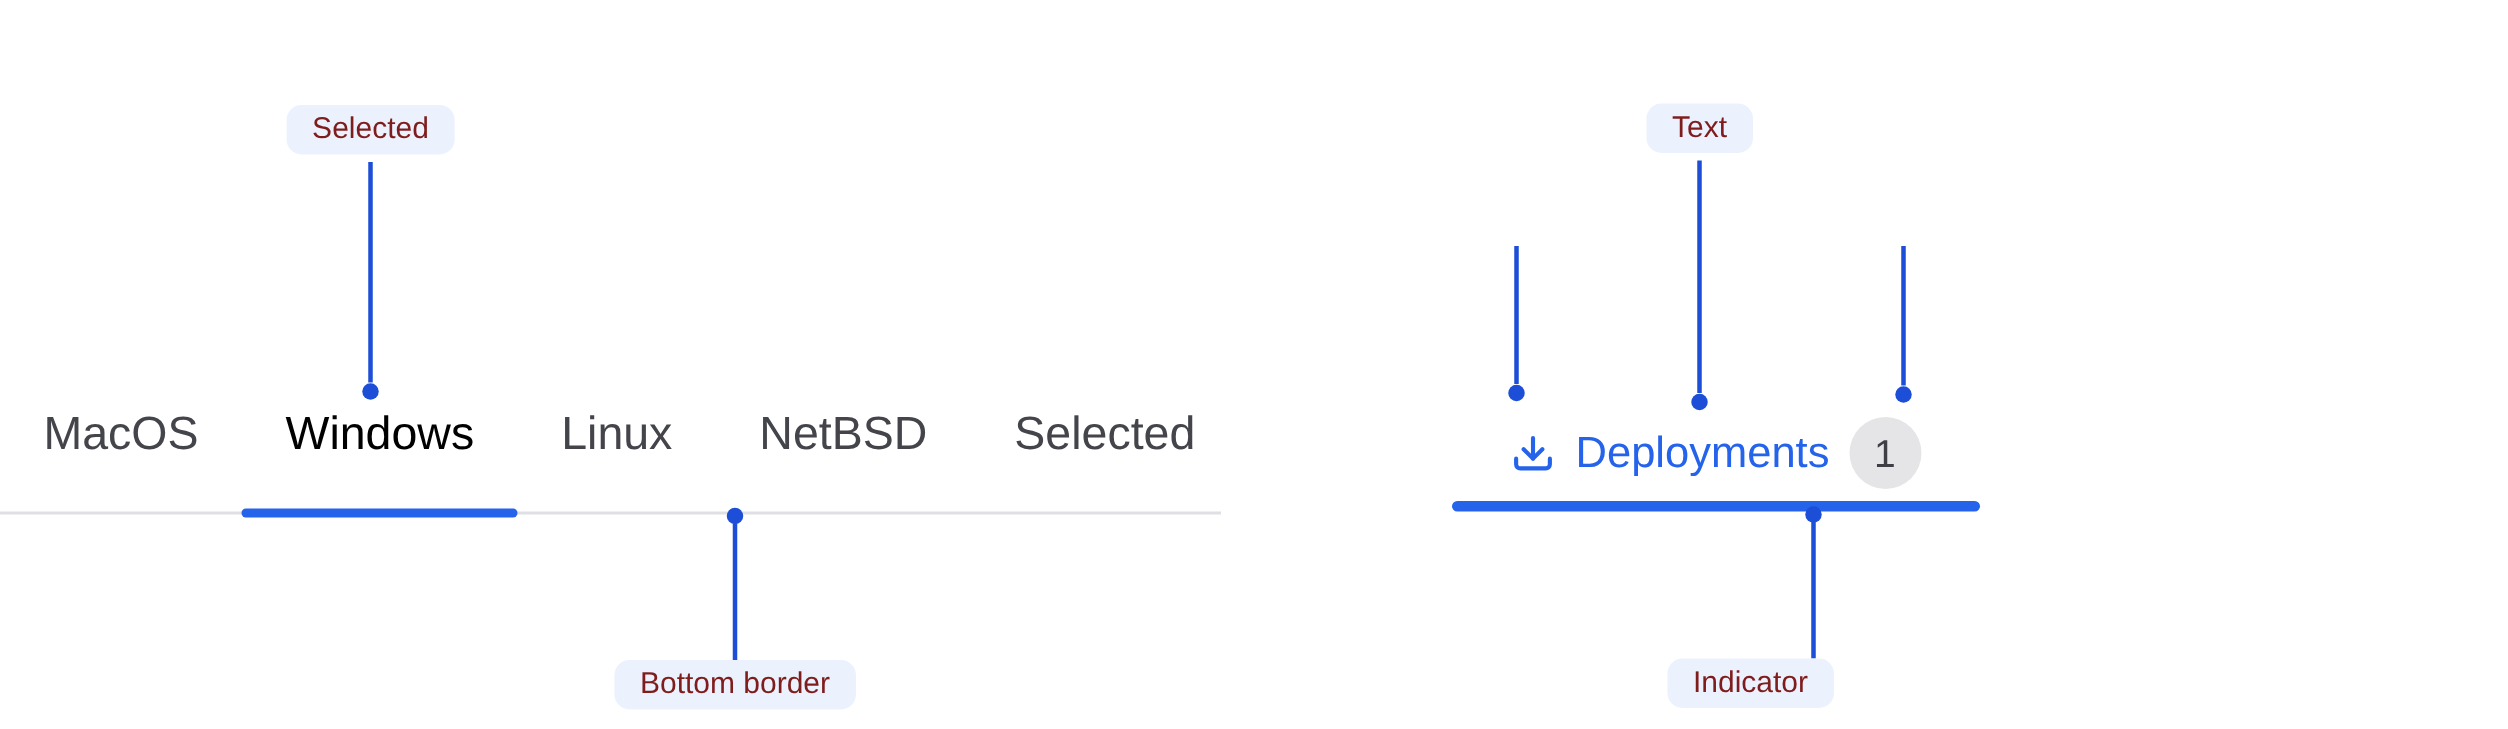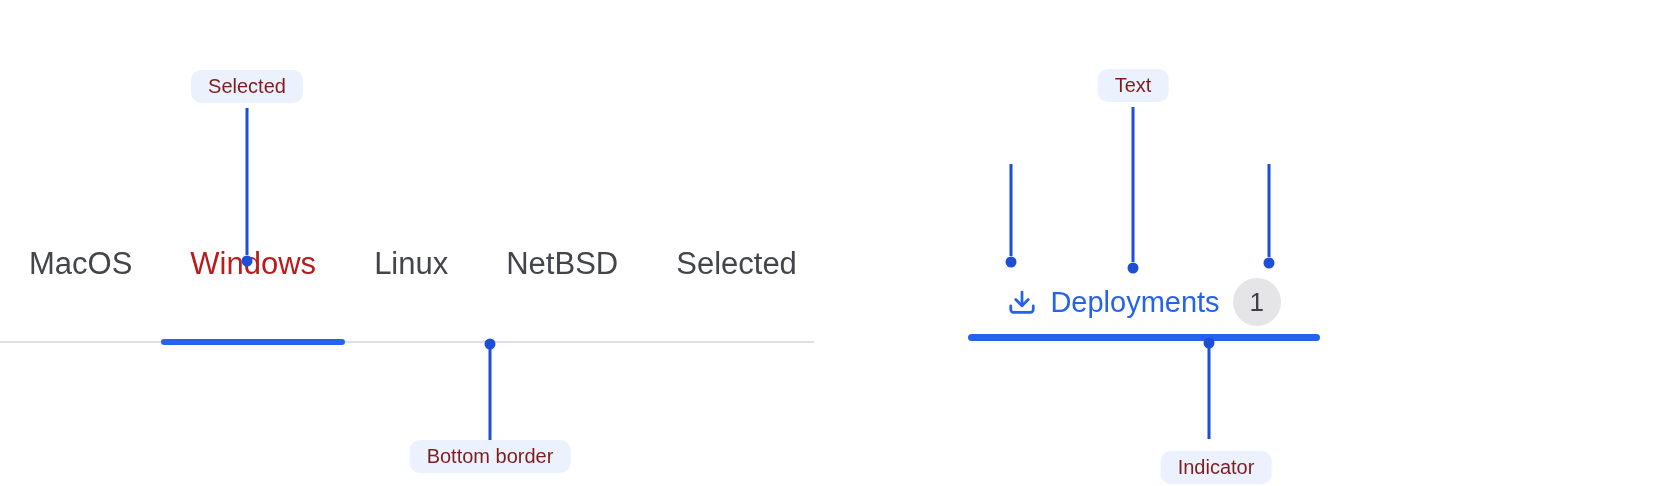--- a/index.html
+++ b/index.html
@@ -2,23 +2,23 @@
 <html><head>
 <meta charset="utf-8">
 <style>
   html,body{margin:0;padding:0;background:#fff;}
   body{font-family:"Liberation Sans","DejaVu Sans",sans-serif;}
   .canvas{position:relative;width:1672px;height:486px;background:#ffffff;overflow:hidden;}
 
   
   .tabbar{position:absolute;left:0;top:246px;width:814px;height:97px;
     border-bottom:2px solid #DFE0E4;display:flex;align-items:stretch;box-sizing:border-box;}
-  .tab{display:flex;align-items:flex-start;padding:0 29px 10px;position:relative;
+  .tab{display:flex;align-items:center;padding:0 29px 10px;position:relative;
     font-size:31px;color:#43454B;cursor:pointer;}
-  .tab.selected{color:#b91c1c;}
+  .tab.selected{color:#000000;}
   .tab-underline{position:absolute;left:0;right:0;bottom:-4px;height:6px;
     border-radius:3px;background:#2563EB;}
 
   
   .anatomy{position:absolute;left:968px;top:278px;width:352px;cursor:pointer;}
   .anatomy-row{display:flex;align-items:center;justify-content:center;gap:13px;height:48px;}
   .anatomy-label{font-size:29px;color:#2563EB;}
   .badge{width:48px;height:48px;border-radius:50%;background:#E5E5E8;color:#3E3E44;
     display:flex;align-items:center;justify-content:center;font-size:26px;}
   .indicator-bar{height:7px;border-radius:4px;background:#2563EB;margin-top:8px;}
@@ -80,15 +80,15 @@
 
   <span class="pill" style="left:1133px;top:69px;">Text</span>
   <div class="callout-line" style="left:1133px;top:107px;height:155px;"></div>
   <div class="dot" style="left:1133px;top:268px;"></div>
 
   <div class="callout-line" style="left:1269px;top:164px;height:93px;"></div>
   <div class="dot" style="left:1269px;top:263px;"></div>
 
   <div class="dot" style="left:1209px;top:343px;"></div>
   <div class="callout-line" style="left:1209px;top:348px;height:91px;"></div>
-  <span class="pill" style="left:1216px;top:439px;margin-top:12px;">Indicator</span>
+  <span class="pill" style="left:1167px;top:439px;">Indicator</span>
 
 </div>
 
 </body></html>

